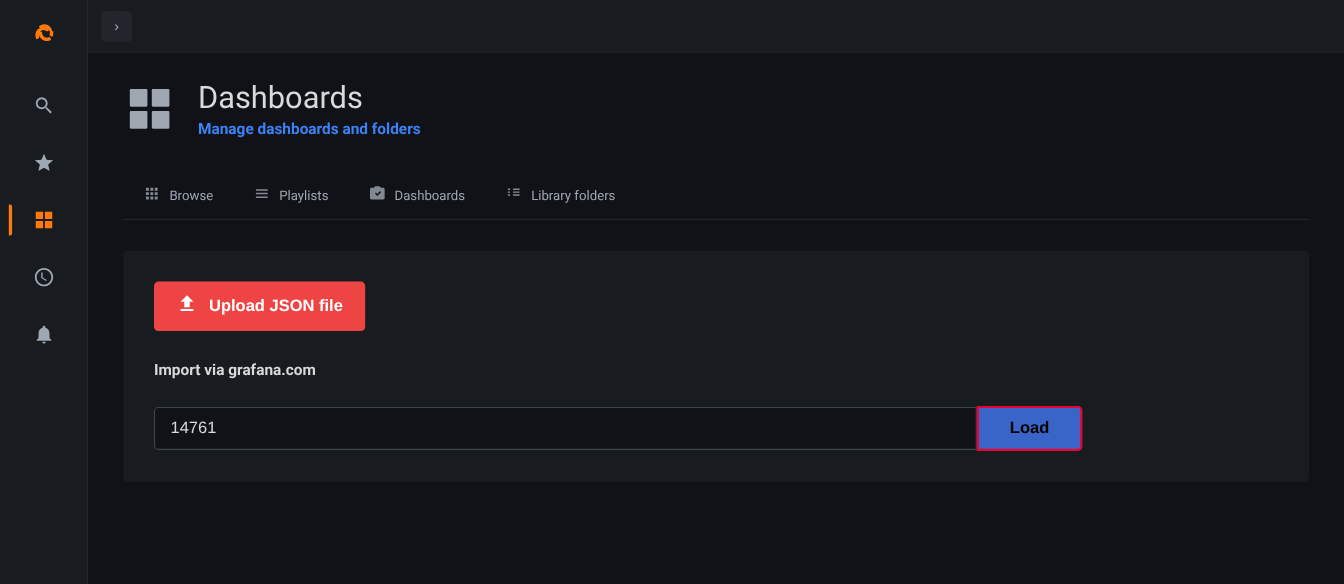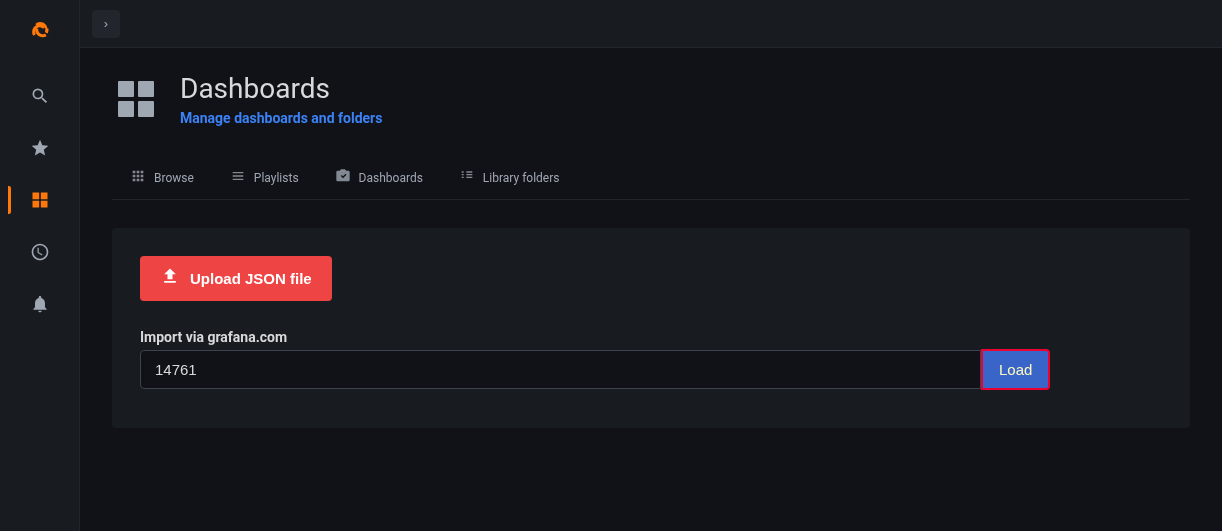--- a/index.html
+++ b/index.html
@@ -186,48 +186,48 @@
     .upload-icon {
       font-size: 18px;
     }
 
     
     .import-section label {
       display: block;
       font-size: 14px;
       font-weight: 700;
       color: #d8d9da;
-      margin-bottom: 4px;
+      margin-bottom: 24px;
     }
 
     .import-row {
       display: flex;
       align-items: center;
       gap: 0;
     }
 
     .import-input {
       background: #111217;
       border: 1px solid #3d444e;
       border-radius: 4px 0 0 4px;
       color: #d8d9da;
       font-size: 15px;
       padding: 10px 14px;
-      width: 841px;
+      width: 748px;
       outline: none;
     }
 
     .load-btn {
       background: #3865c7;
-      color: #fef9c3;
+      color: #000000;
       border: 2px solid #e03;
       border-radius: 0 4px 4px 0;
-      padding: 10px 16px;
+      padding: 10px 28px;
       font-size: 15px;
-      font-weight: 400;
+      font-weight: 700;
       cursor: pointer;
       white-space: nowrap;
     }
   </style>
 </head>
 <body>
 
 <nav class="sidebar">
   <div class="sidebar-logo">
 

